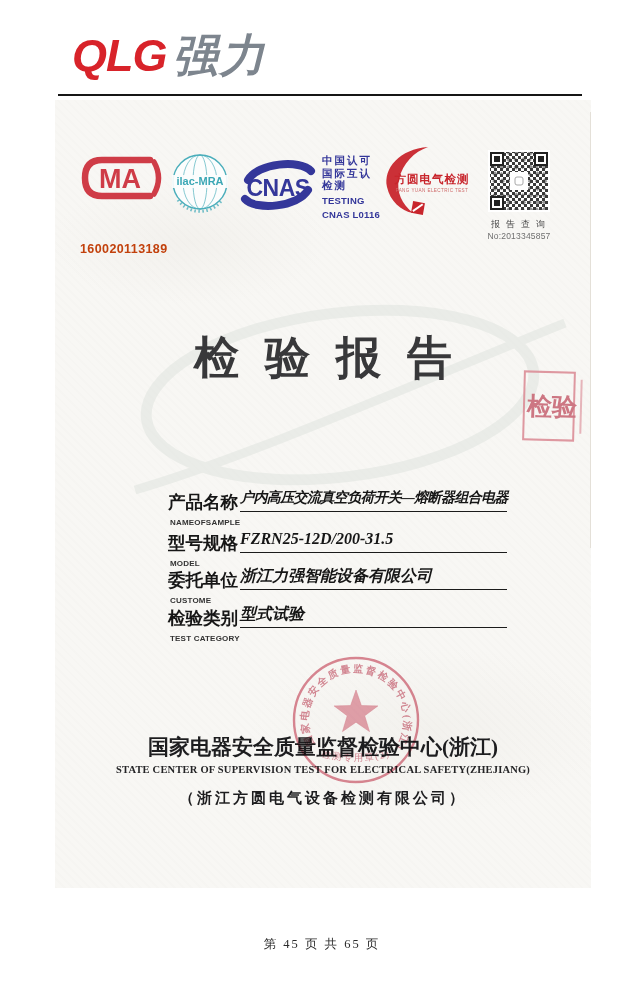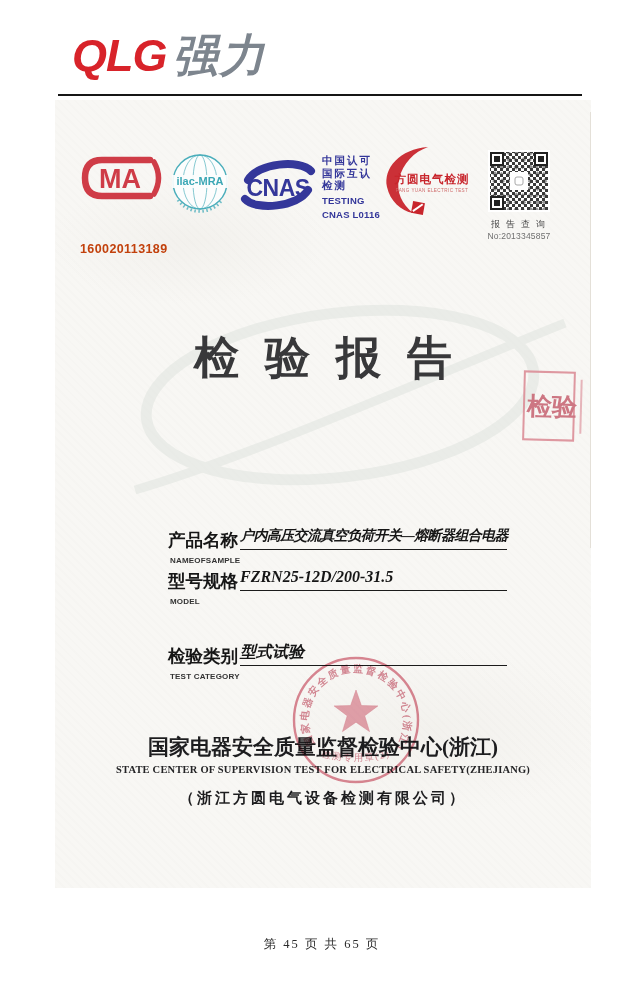--- a/index.html
+++ b/index.html
@@ -52,21 +52,21 @@
               text-align:center; font-size:23px; font-weight:bold; color:#3a3a3c; letter-spacing:3px; }
 
   
   .side-stamp { position:absolute; left:523px; top:371px; width:52px; height:70px; z-index:2;
                 border:2.5px solid #dc8e98; transform:rotate(1.5deg); opacity:.9;
                 display:flex; align-items:center; justify-content:space-around; padding:2px; }
   .side-stamp span { font-size:25px; font-weight:bold; color:#c96a77; line-height:1; }
   .side-stamp::after { content:""; position:absolute; right:-9px; top:6px; bottom:6px; width:2px; background:#dc8e98; opacity:.7; }
 
   
-  .frow { position:absolute; left:168px; display:flex; align-items:flex-end; z-index:1;margin-top:38px; }
+  .frow { position:absolute; left:168px; display:flex; align-items:flex-end; z-index:1; }
   .flabel { width:72px; position:relative; font-size:17.5px; font-weight:600; color:#161616;
             white-space:nowrap; line-height:20px; }
   .fsub { position:absolute; left:2px; top:21px; font-family:"Liberation Sans","DejaVu Sans",sans-serif;
           font-size:8px; font-weight:bold; color:#333; letter-spacing:.2px; white-space:nowrap; }
   .fvalue { width:267px; border-bottom:1.5px solid #1b1b1b; text-align:left; white-space:nowrap;
             font-size:16px; font-weight:600; color:#161616; padding-bottom:3px; line-height:20px;font-style:italic; }
   .fvalue.v-long { font-size:14px; letter-spacing:-.6px; }
 
   
   .org-name { position:absolute; left:55px; top:733px; width:536px; z-index:2; text-align:center;
@@ -189,20 +189,24 @@
   </div>
 
   <div class="frow" style="top:488px">
     <div class="flabel"><span>产品名称</span><span class="fsub">NAMEOFSAMPLE</span></div>
     <div class="fvalue v-long">户内高压交流真空负荷开关—熔断器组合电器</div>
   </div>
   <div class="frow" style="top:529px">
     <div class="flabel"><span>型号规格</span><span class="fsub">MODEL</span></div>
     <div class="fvalue">FZRN25-12D/200-31.5</div>
   </div>
+  <div class="frow" style="top:566px">
+    <div class="flabel"><span>委托单位</span><span class="fsub">CUSTOME</span></div>
+    <div class="fvalue">浙江力强智能设备有限公司</div>
+  </div>
   <div class="frow" style="top:604px">
     <div class="flabel"><span>检验类别</span><span class="fsub">TEST CATEGORY</span></div>
     <div class="fvalue">型式试验</div>
   </div>
 
   <div class="org-name">国家电器安全质量监督检验中心(浙江)</div>
   <div class="org-en">STATE CENTER OF SUPERVISION TEST FOR ELECTRICAL SAFETY(ZHEJIANG)</div>
   <div class="org-sub">（浙江方圆电气设备检测有限公司）</div>
 
   <svg class="round-stamp" width="132" height="138" viewBox="0 0 132 138">

